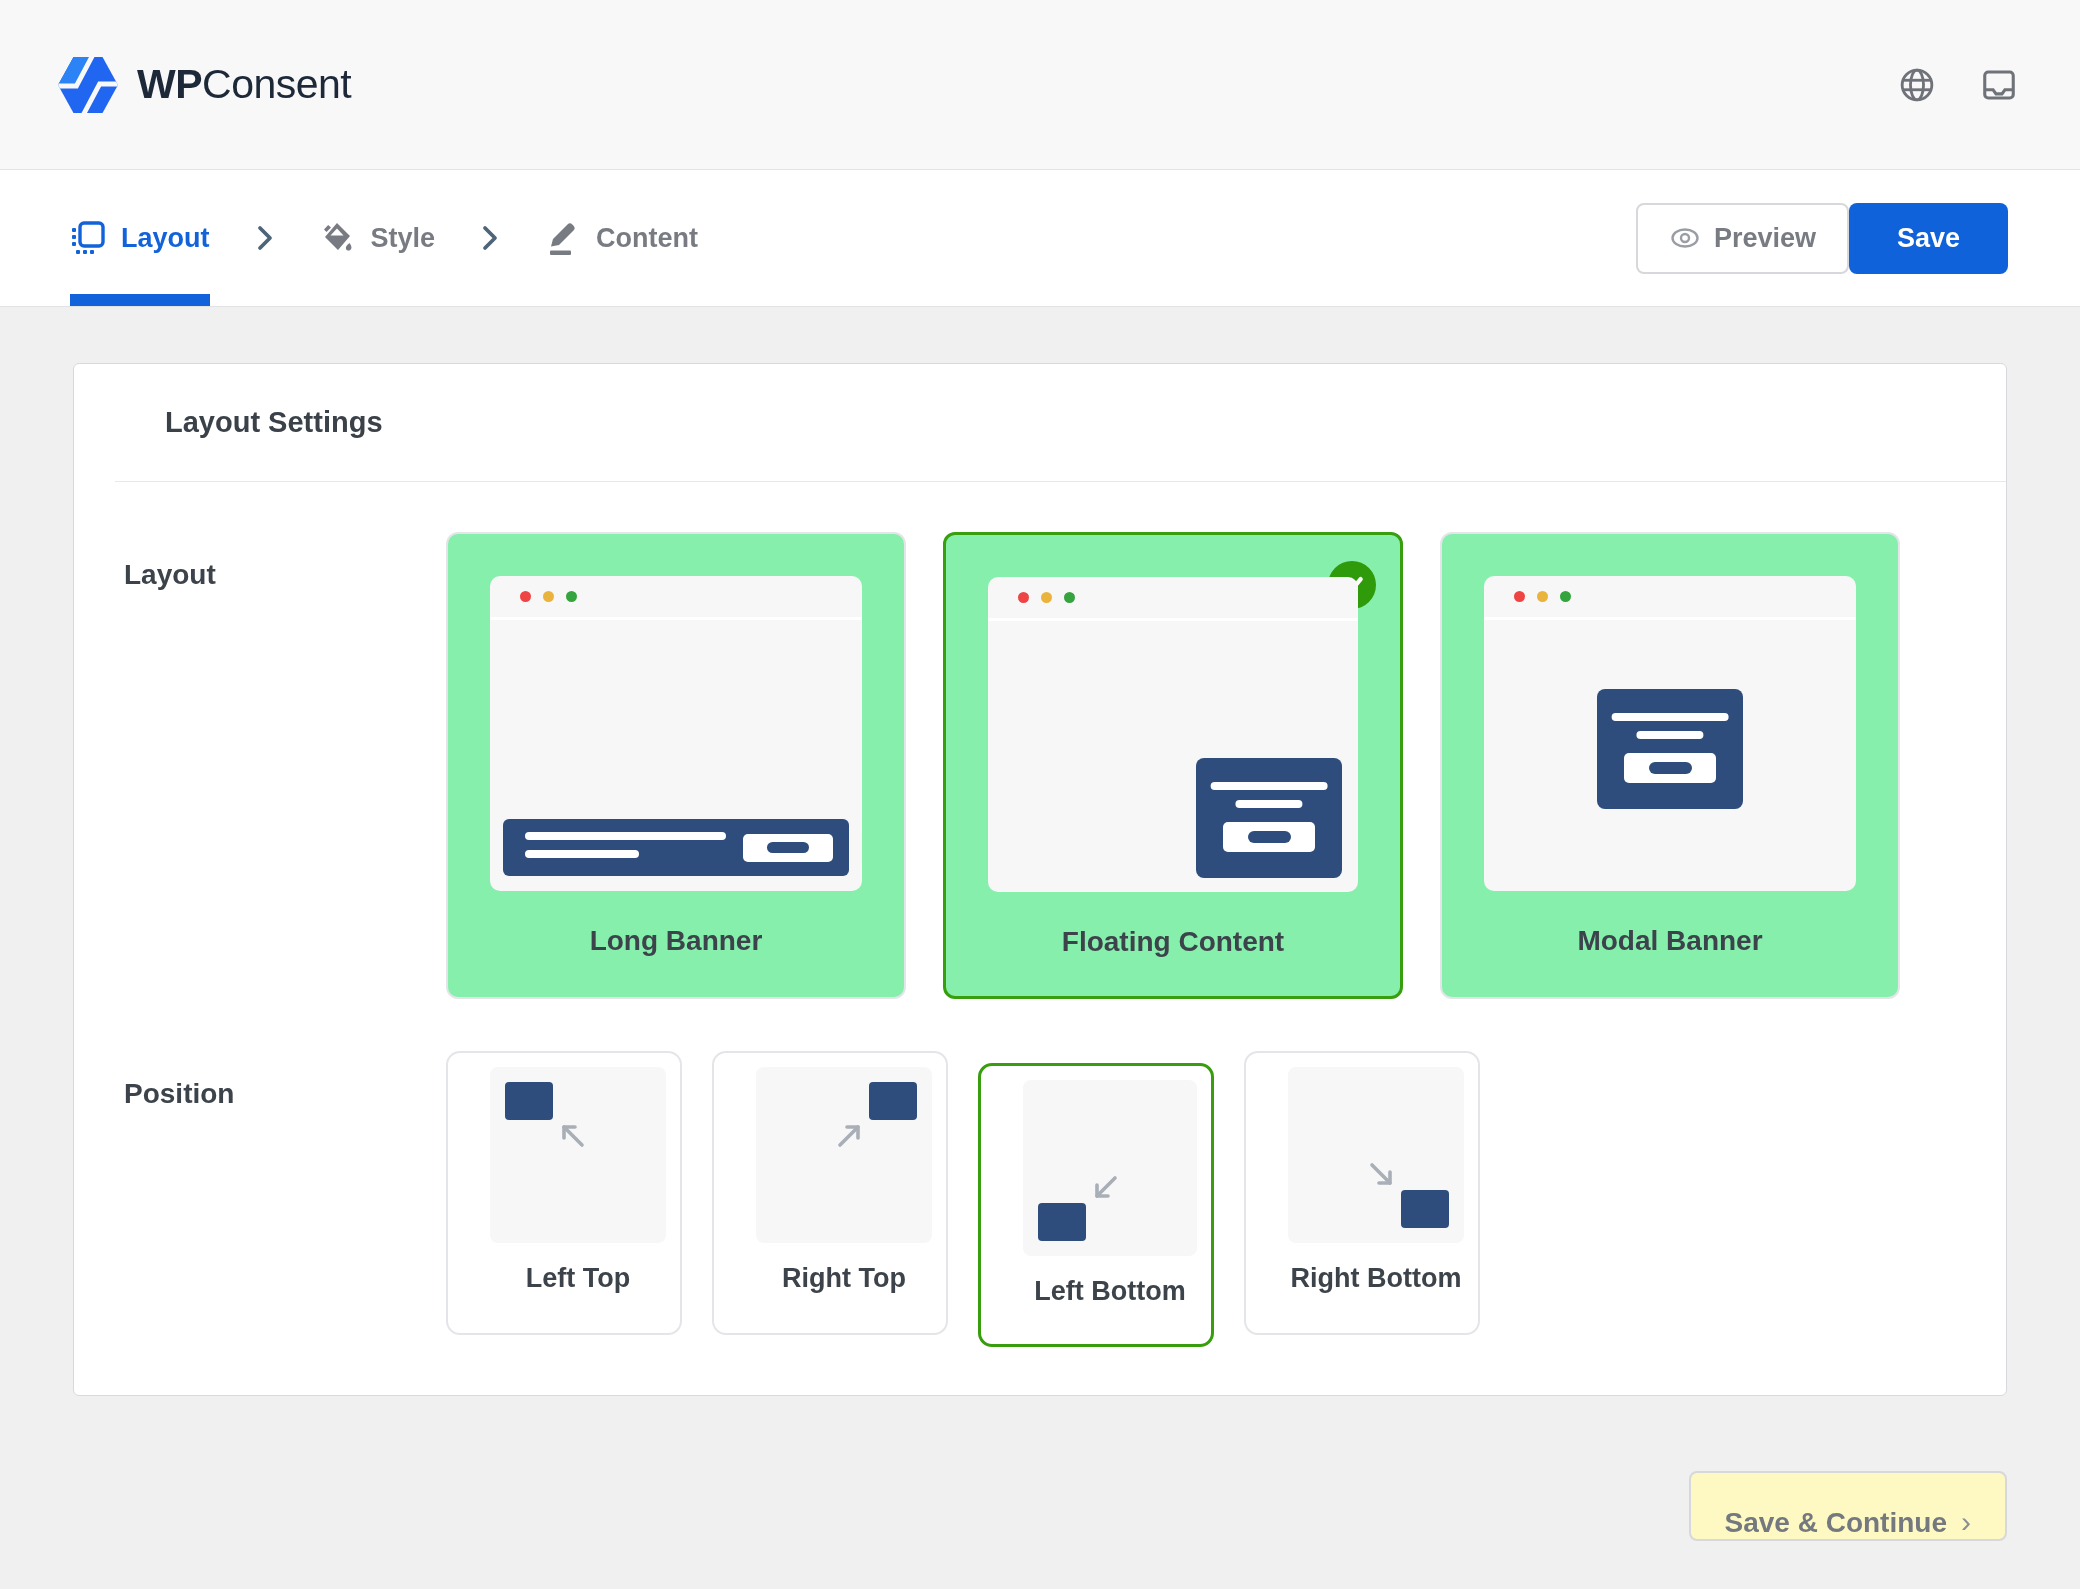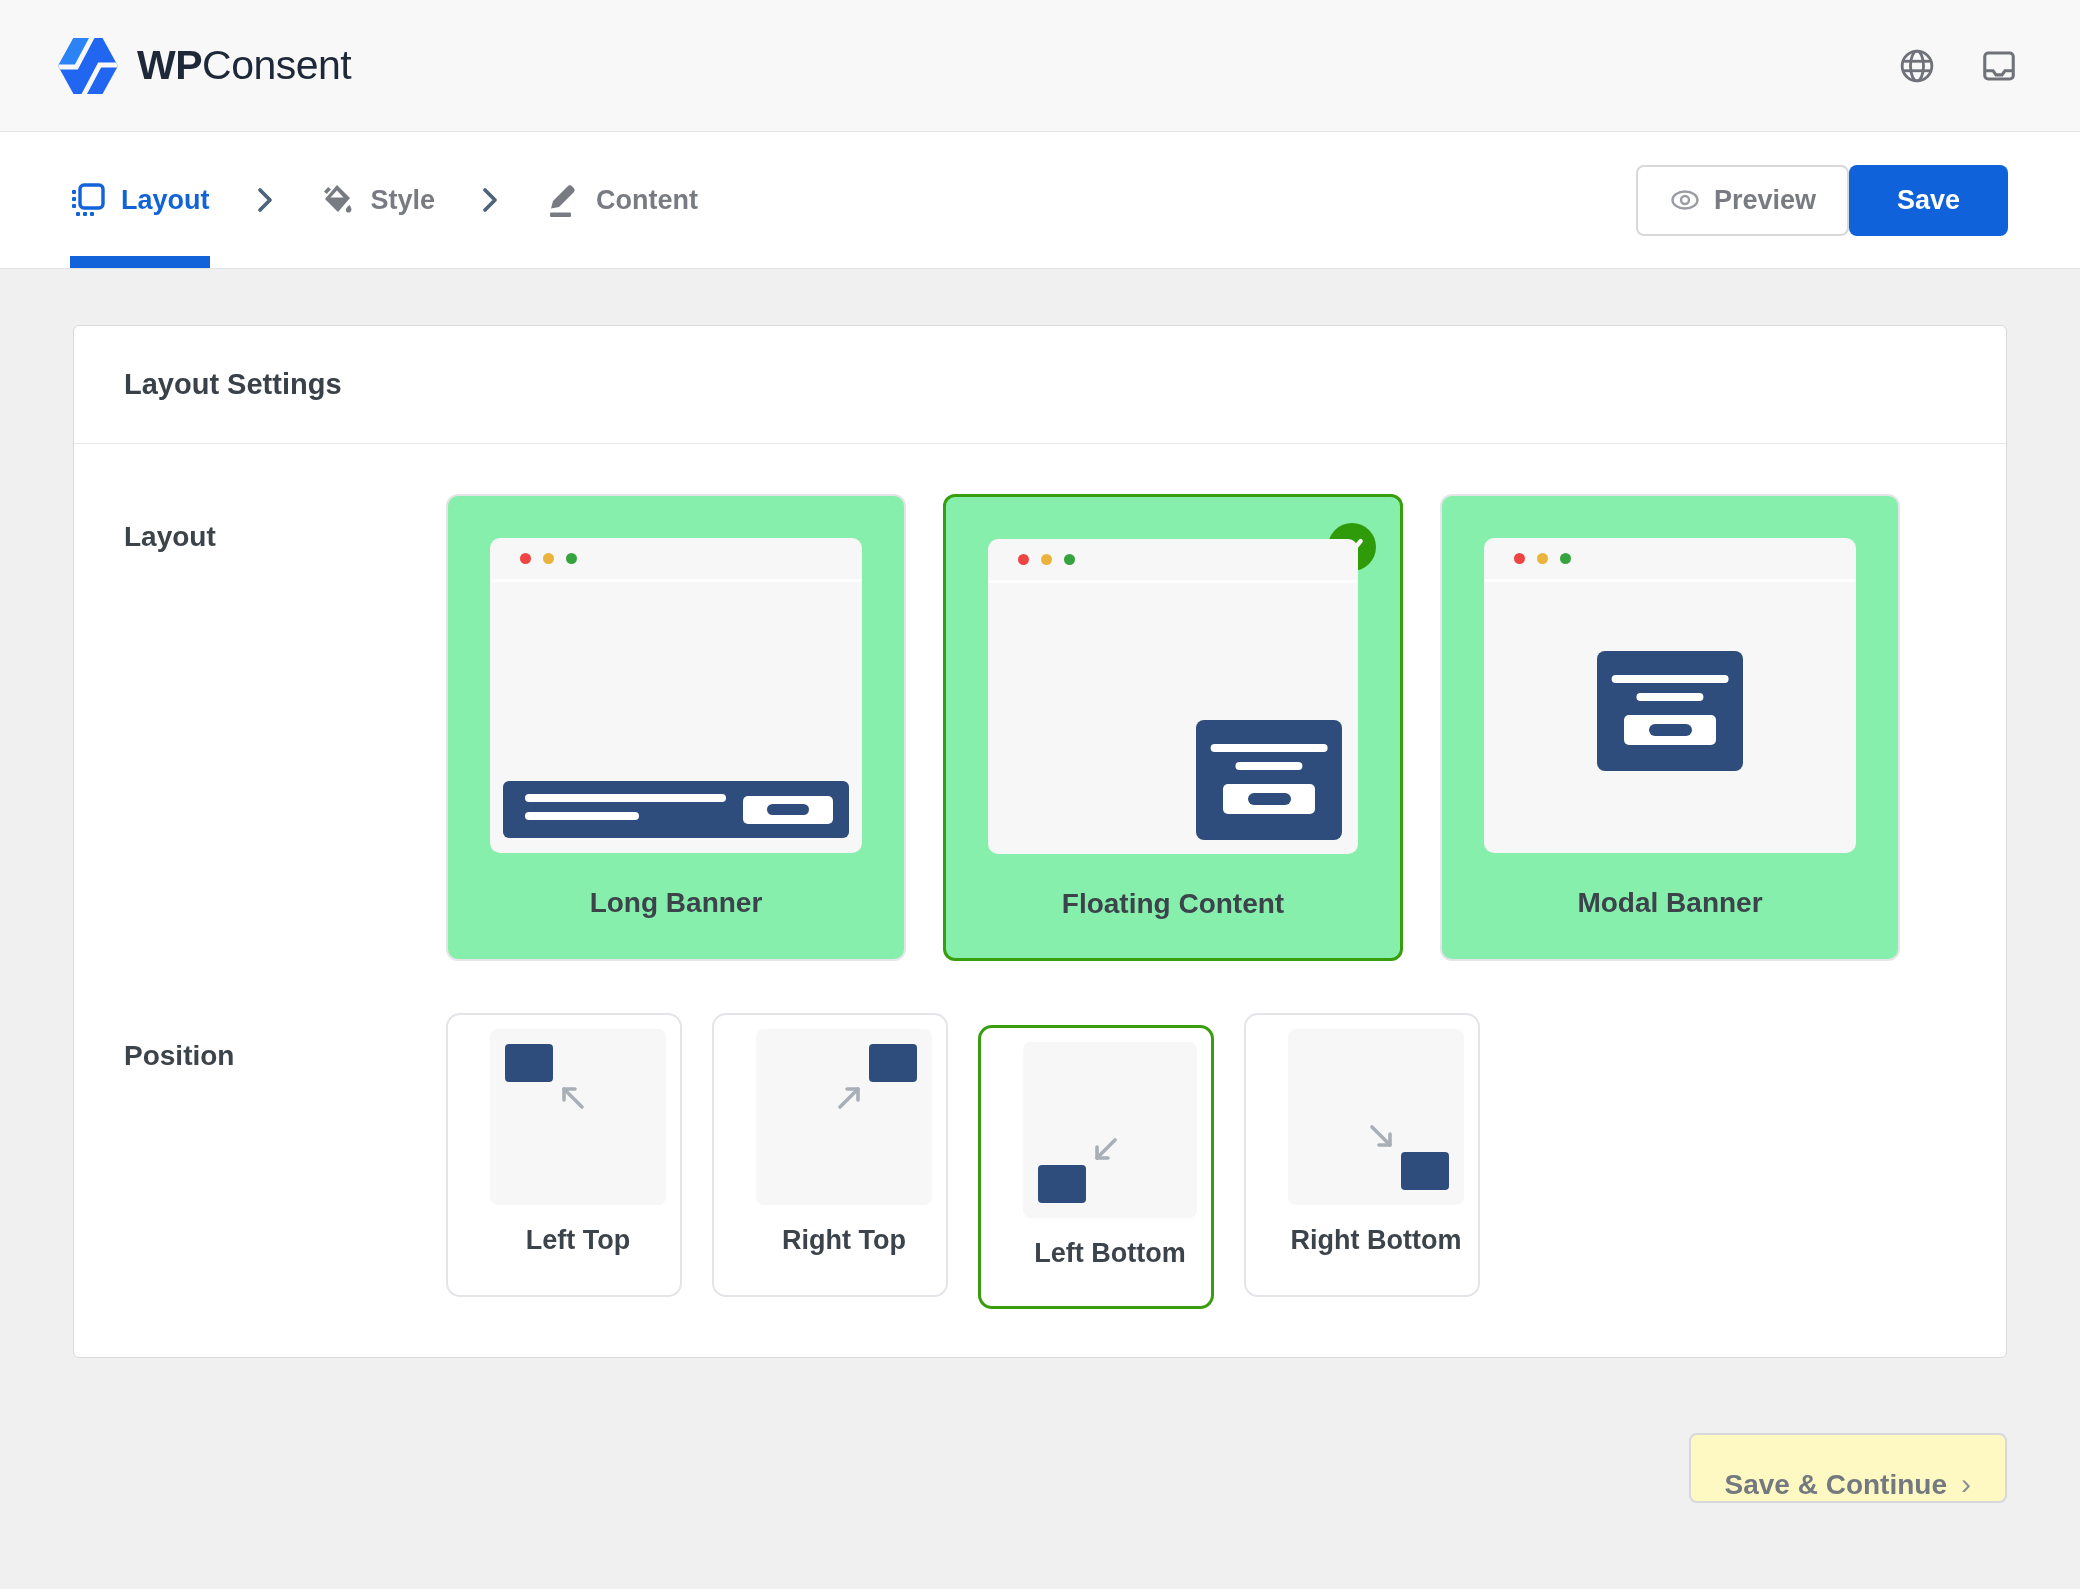--- a/index.html
+++ b/index.html
@@ -5,21 +5,21 @@
   * { margin:0; padding:0; box-sizing:border-box; }
   html,body { width:2080px; height:1589px; }
   body {
     font-family:"Liberation Sans", sans-serif;
     background:#f0f0f1;
     color:#3c434a;
     overflow:hidden;
   }
   
   .app-header {
-    height:132px; background:#f8f8f9; border-bottom:1px solid #e2e3e5;
+    height:170px; background:#f8f8f9; border-bottom:1px solid #e2e3e5;
     display:flex; align-items:center; padding:0 62px 0 57px;
   }
   .logo { display:flex; align-items:center; gap:18px; }
   .logo-text { font-size:41px; color:#1d2939; letter-spacing:-0.5px; }
   .logo-text b { font-weight:800; }
   .logo-text span { font-weight:500; }
   .header-icons { margin-left:auto; display:flex; align-items:center; gap:44px; }
   .hicon { width:38px; height:38px; color:#6f7379; display:block; }
   
   .tab-bar {
@@ -43,21 +43,21 @@
   }
   .btn-preview .eicon { width:32px; height:32px; color:#9a9ea4; }
   .btn-save {
     width:159px; height:71px; background:#0f62d9; border:none; border-radius:8px;
     font-size:27px; font-weight:700; color:#fff; cursor:pointer;
     font-family:"Liberation Sans", sans-serif;
   }
   
   .content { padding:56px 73px 0; }
   .panel { background:#fff; border:1px solid #d7d9dc; border-radius:6px; }
-  .panel-header { height:118px; display:flex; align-items:center; padding:0 50px; border-bottom:1px solid #e7e8ea; }
+  .panel-header { height:118px; display:flex; align-items:center; padding:0 50px; border-bottom:1px solid #e7e8ea;margin-left:41px; }
   .panel-title { font-size:29px; font-weight:700; color:#3a4149; }
   .panel-body { padding:50px 50px 48px; }
   .settings-row { display:flex; }
   .settings-row + .settings-row { margin-top:52px; }
   .row-label { width:322px; padding-top:27px; font-size:28px; font-weight:600; color:#3c434a; }
   
   .layout-cards { display:flex; gap:37px; }
   .lcard {
     position:relative; width:460px; height:467px; background:#86efac;
     border:2px solid #e3e5e8; border-radius:12px; cursor:pointer;

